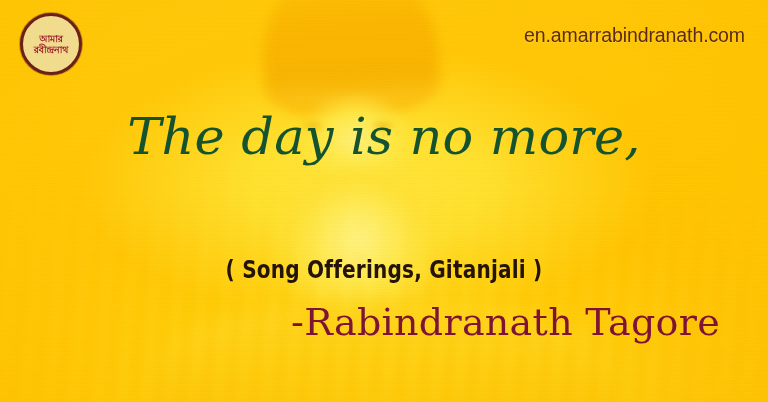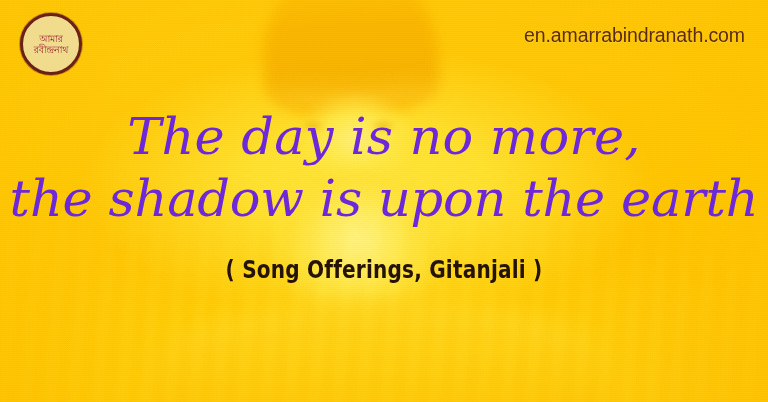--- a/index.html
+++ b/index.html
@@ -112,21 +112,21 @@
     border-radius:50%;
     background:#F0DC8C;
     border:3px solid #6B2018;
     box-shadow:0 0 0 1px rgba(107,32,24,.35);
     display:flex; align-items:center; justify-content:center;
     overflow:hidden;
   }
   .logo-text {
     font-family:"DejaVu Sans", sans-serif;
     color:#9E1B1B;
-    font-weight:normal;
+    font-weight:bold;
     font-size:9.5px;
     line-height:11px;
     text-align:center;
     letter-spacing:-0.2px;
     text-shadow:0 0 1px rgba(255,255,255,.5);
     padding:0 2px;
   }
 
   
   #site-url {
@@ -139,21 +139,21 @@
     white-space:nowrap;
     text-shadow:0 1px 0 rgba(255,226,110,.35);
     margin-left:43px;
   }
 
   
   #quote {
     position:absolute;
     left:0; right:0; top:106px;
     text-align:center;
-    color:#6d28d9;
+    color:#14532d;
     font-family:"DejaVu Serif", "Liberation Serif", serif;
     font-style:italic;
   }
   .q-line { display:block; white-space:nowrap; }
   #quote-line-1 {
     font-size:51px;
     line-height:62px;
     letter-spacing:0.2px;
   }
   #quote-line-2 {
@@ -206,19 +206,19 @@
 
   <div id="logo">
     <span class="logo-text">আমার
 রবীন্দ্রনাথ</span>
   </div>
 
   <div id="site-url">en.amarrabindranath.com</div>
 
   <div id="quote">
     <span class="q-line" id="quote-line-1">The day is no more,</span>
-    <span class="q-line" id="quote-line-2">the shadow is upon the earth</span>
   </div>
 
   <div id="source">( Song Offerings, Gitanjali )</div>
 
+  <div id="author">-Rabindranath Tagore</div>
 
 </div>
 
 </body></html>

